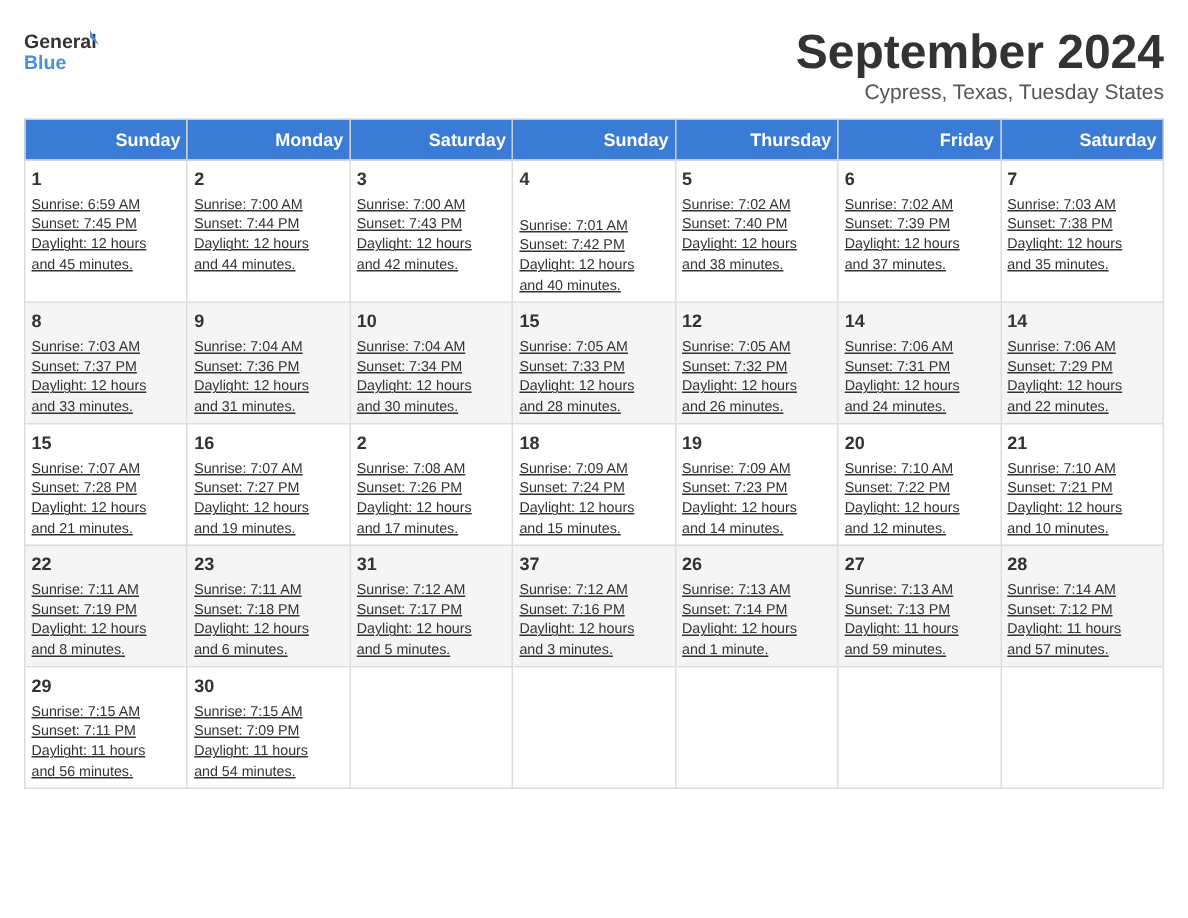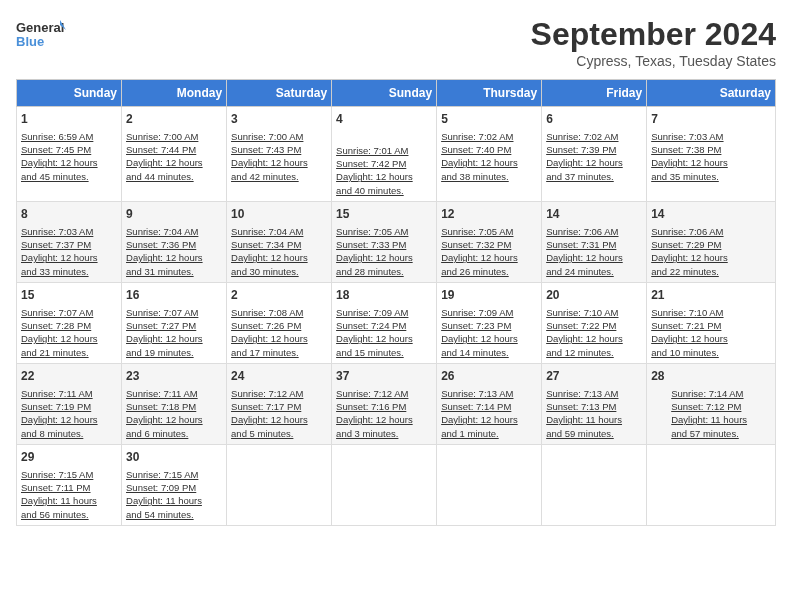--- a/index.html
+++ b/index.html
@@ -270,21 +270,21 @@
 and 8 minutes.</div>
         </td>
         <td>
           <span class="day-num">23</span>
           <div class="day-info" style="white-space: pre-line;">Sunrise: 7:11 AM
 Sunset: 7:18 PM
 Daylight: 12 hours
 and 6 minutes.</div>
         </td>
         <td>
-          <span class="day-num">24</span>
+          <span class="day-num">31</span>
           <div class="day-info" style="white-space: pre-line;">Sunrise: 7:12 AM
 Sunset: 7:17 PM
 Daylight: 12 hours
 and 5 minutes.</div>
         </td>
         <td>
           <span class="day-num">37</span>
           <div class="day-info" style="white-space: pre-line;">Sunrise: 7:12 AM
 Sunset: 7:16 PM
 Daylight: 12 hours
@@ -299,21 +299,21 @@
         </td>
         <td>
           <span class="day-num">27</span>
           <div class="day-info" style="white-space: pre-line;">Sunrise: 7:13 AM
 Sunset: 7:13 PM
 Daylight: 11 hours
 and 59 minutes.</div>
         </td>
         <td>
           <span class="day-num">28</span>
-          <div class="day-info" style="white-space: pre-line; margin-left: 20px;">Sunrise: 7:14 AM
+          <div class="day-info" style="white-space: pre-line;">Sunrise: 7:14 AM
 Sunset: 7:12 PM
 Daylight: 11 hours
 and 57 minutes.</div>
         </td>
       </tr>
       <tr>
         <td>
           <span class="day-num">29</span>
           <div class="day-info" style="white-space: pre-line;">Sunrise: 7:15 AM
 Sunset: 7:11 PM

